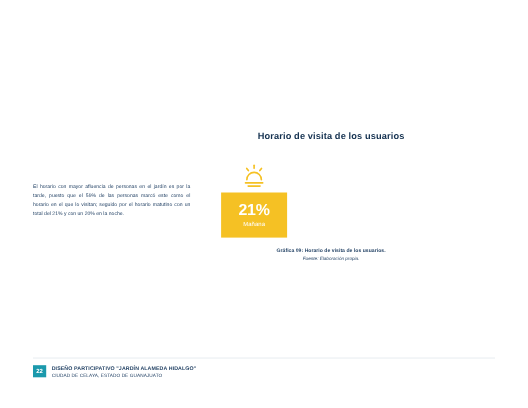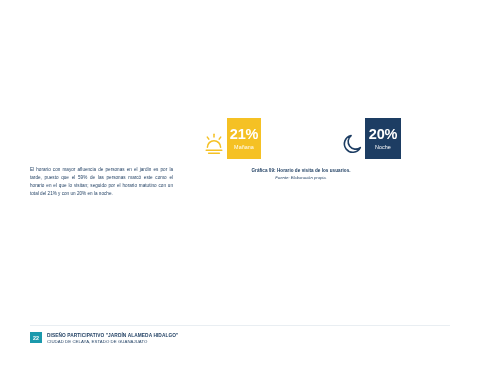--- a/index.html
+++ b/index.html
@@ -59,21 +59,21 @@
     display: flex;
     justify-content: space-between;
     align-items: flex-end;
     width: 200px;
     margin: 0 auto;
   }
 
   .card-col {
     width: 60px;
     display: flex;
-    flex-direction: row;
+    flex-direction: column;
     align-items: center;
   }
 
   .icon-slot {
     height: 38px;
     display: flex;
     align-items: flex-end;
     justify-content: center;
     padding-bottom: 3px;
   }
@@ -183,20 +183,21 @@
 </style>
 </head>
 <body>
 
 <div class="slide">
 
   <p class="body-text">El horario con mayor afluencia de personas en el jardín es por la tarde, puesto que el 59% de las personas marcó este como el horario en el que lo visitan; seguido por el horario matutino con un total del 21% y con un 20% en la noche.</p>
 
   <div class="chart-block">
 
+    <div class="chart-title">Horario de visita de los usuarios</div>
 
     <div class="cards-row">
 
       <div class="card-col">
         <div class="icon-slot">
           <svg width="26" height="24" viewBox="0 0 26 24" fill="none" stroke="#f5c124" stroke-width="1.5" stroke-linecap="round">
             <path d="M13 2.2 V5"></path>
             <path d="M6.3 5.1 L7.8 7.1"></path>
             <path d="M19.7 5.1 L18.2 7.1"></path>
             <path d="M6.4 15.3 A6.6 6.6 0 0 1 19.6 15.3"></path>
@@ -204,31 +205,20 @@
             <path d="M7.6 21.2 H18.4"></path>
           </svg>
         </div>
         <div class="stat-card card-morning">
           <div class="stat-value">21%</div>
           <div class="stat-label">Mañana</div>
         </div>
       </div>
 
 
-      <div class="card-col">
-        <div class="icon-slot">
-          <svg width="24" height="24" viewBox="0 0 24 24" fill="none" stroke="#1d3d63" stroke-width="1.6" stroke-linejoin="round">
-            <path d="M19.3 15.6 A8.4 8.4 0 1 1 10.1 3.6 A7.1 7.1 0 0 0 19.3 15.6 Z"></path>
-          </svg>
-        </div>
-        <div class="stat-card card-night">
-          <div class="stat-value">20%</div>
-          <div class="stat-label">Noche</div>
-        </div>
-      </div>
 
     </div>
 
     <div class="caption">
       <div class="caption-main">Gráfica 09: Horario de visita de los usuarios.</div>
       <div class="caption-source">Fuente: Elaboración propia.</div>
     </div>
 
   </div>
 

